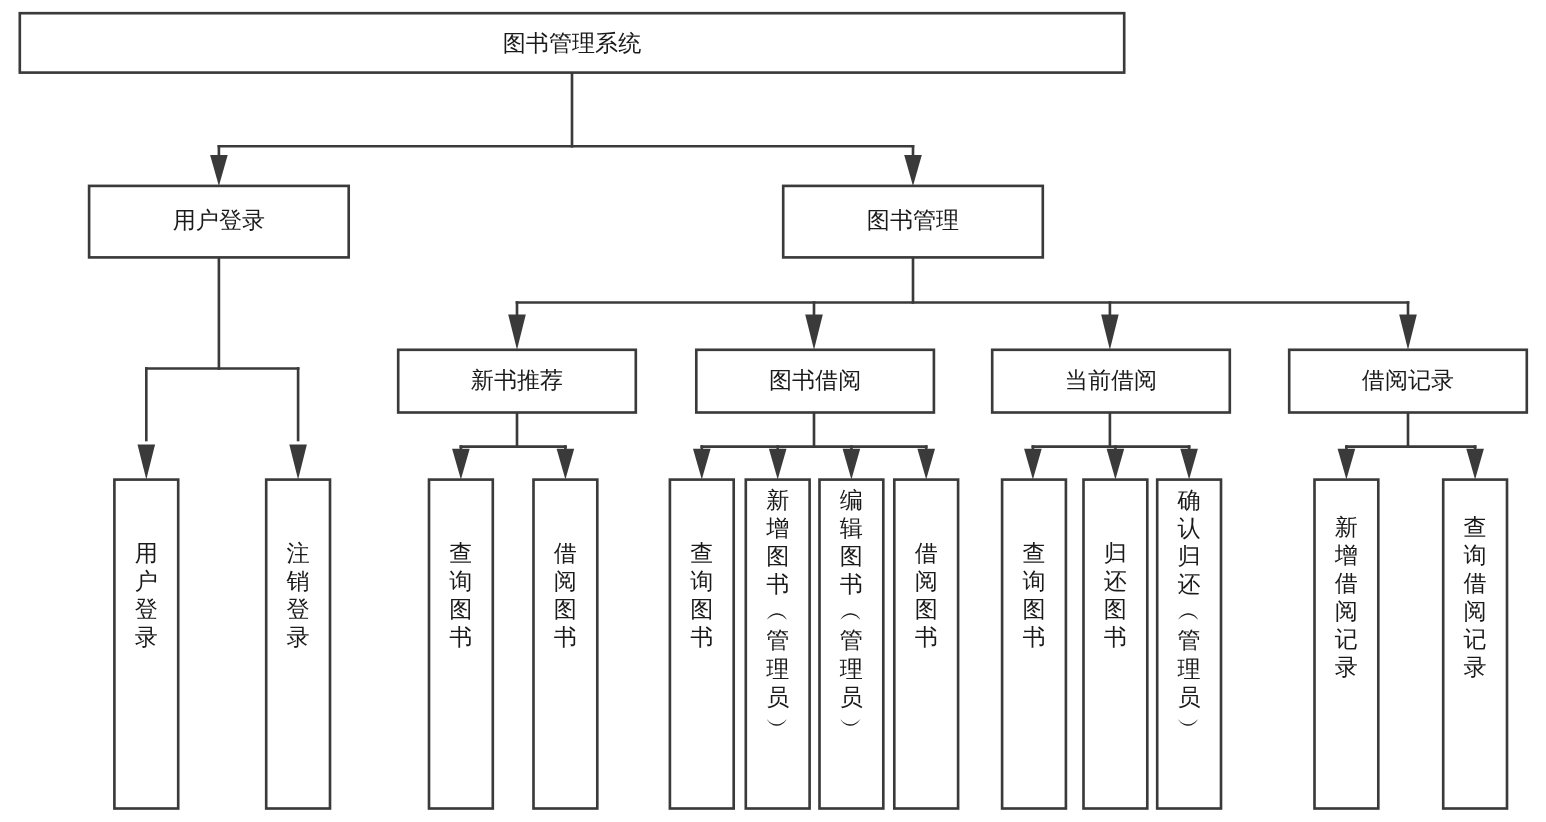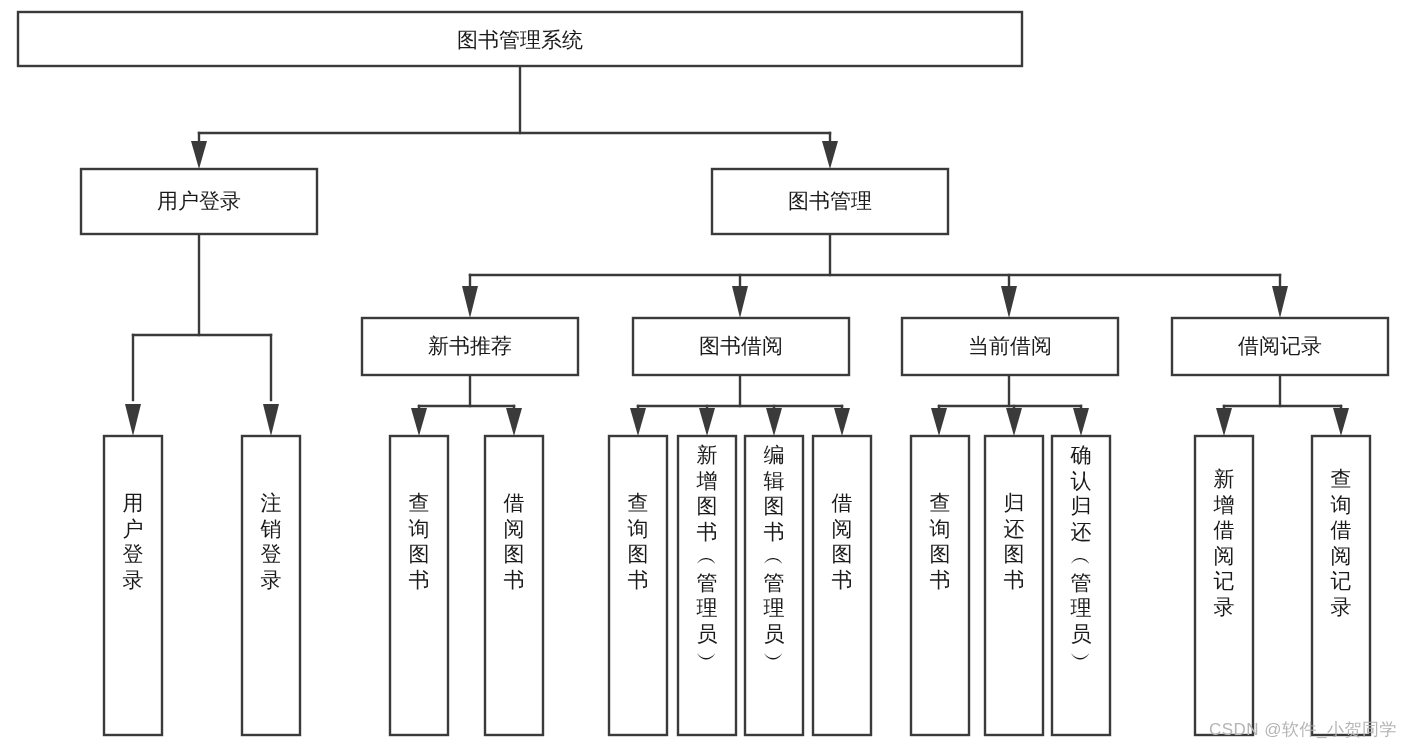--- a/index.html
+++ b/index.html
@@ -219,14 +219,13 @@
       <rect class="node-box" x="1195" y="436" width="58" height="299"></rect>
       <text class="node-label-vert" x="1224" y="486"><tspan x="1224" dy="0">新</tspan><tspan x="1224" dy="25.5">增</tspan><tspan x="1224" dy="25.5">借</tspan><tspan x="1224" dy="25.5">阅</tspan><tspan x="1224" dy="25.5">记</tspan><tspan x="1224" dy="25.5">录</tspan></text>
     </g>
     <g>
       <rect class="node-box" x="1312" y="436" width="58" height="299"></rect>
       <text class="node-label-vert" x="1341" y="486"><tspan x="1341" dy="0">查</tspan><tspan x="1341" dy="25.5">询</tspan><tspan x="1341" dy="25.5">借</tspan><tspan x="1341" dy="25.5">阅</tspan><tspan x="1341" dy="25.5">记</tspan><tspan x="1341" dy="25.5">录</tspan></text>
     </g>
 
   </svg>
 
-  <div class="watermark">CSDN @软件_小贺同学</div>
 </div>
 
 </body></html>

